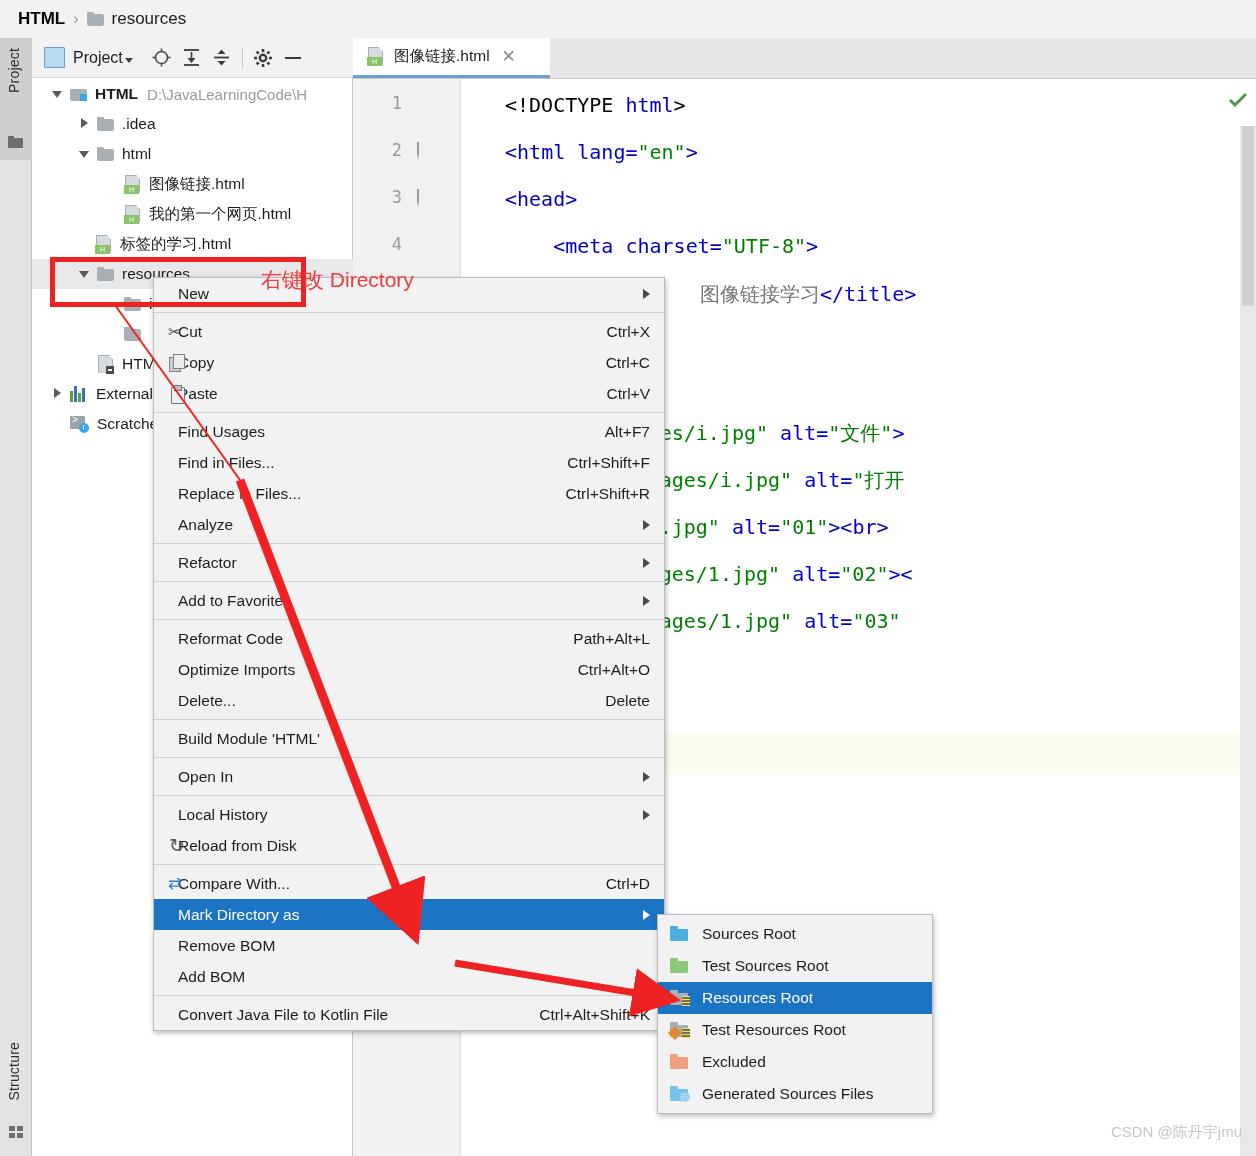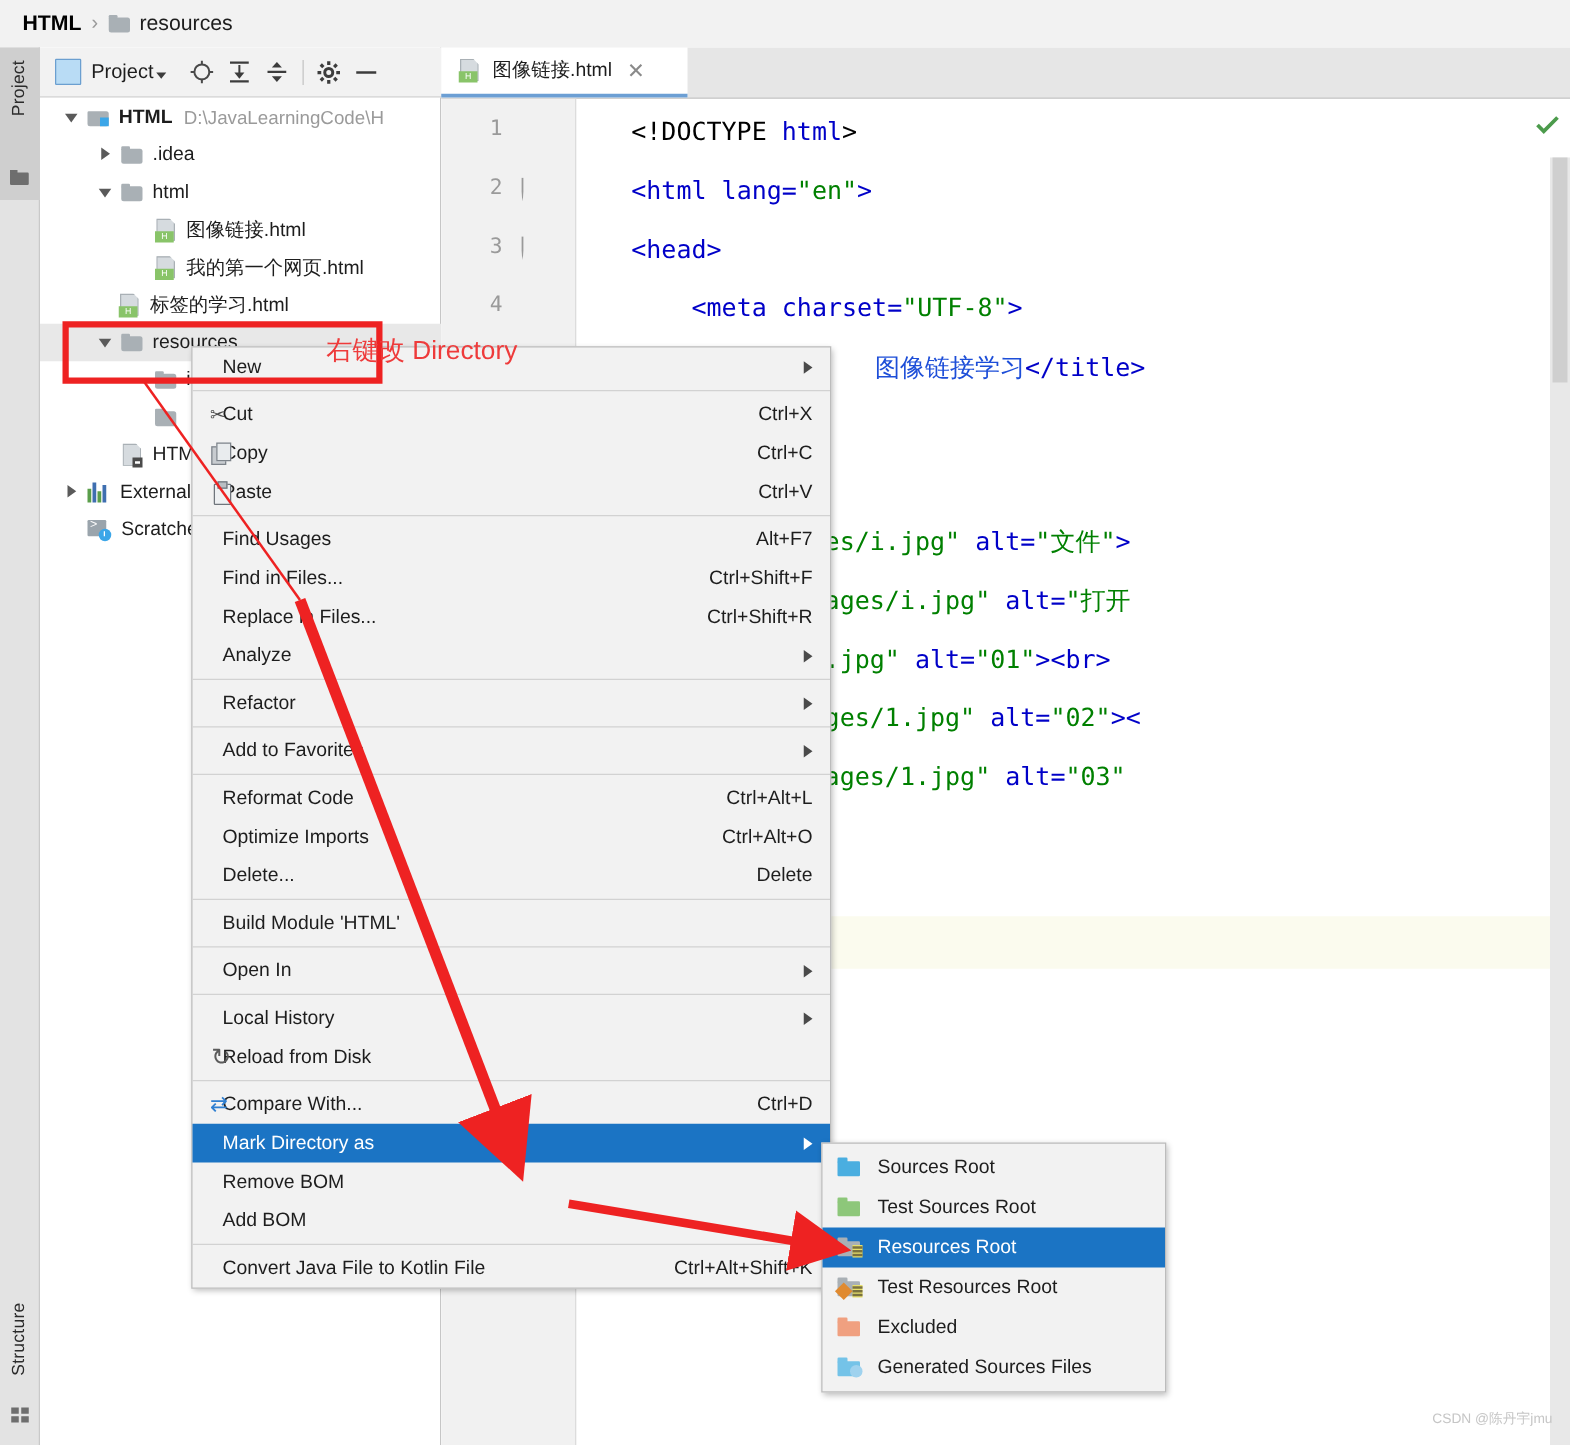--- a/index.html
+++ b/index.html
@@ -227,21 +227,21 @@
     overflow:hidden;
   }
   .cline {
     position:absolute; left:0; white-space:pre;
     font-family:"DejaVu Sans Mono", monospace; font-size:20px; line-height:24px;margin-left:45px;
   }
   .k-tag { color:#0000c8; }
   .k-attr { color:#0000c8; }
   .k-str { color:#008000; }
   .k-doc { color:#000000; }
-  .k-plain { color:#1d4ed8; }
+  .k-plain { color:#737373; }
   #caret-line {
     position:absolute; left:460px; top:733px; width:782px; height:42px;
     background:#fbfbee;
   }
   #check-ok {
     position:absolute; left:1228px; top:92px; width:20px; height:16px;
   }
   #right-scroll {
     position:absolute; left:1240px; top:126px; width:16px; height:1030px; background:#e8e8e8;
   }
@@ -305,21 +305,21 @@
   .sm-f .diamond { position:absolute; left:0; bottom:0; width:10px;height:10px; background:#e08a30; transform:rotate(45deg); }
   .sm-f .gear { position:absolute; right:0; bottom:0; width:10px;height:10px; border-radius:50%; background:#9fd2ee; }
 
   
   .ann-text {
     color:#ee3b3b; font-size:21px; font-family:"Liberation Sans", sans-serif;
     z-index:50; white-space:nowrap;
   }
   svg.ann { position:absolute; left:0; top:0; width:1256px; height:1156px; pointer-events:none; z-index:45; }
   #watermark {
-    right:14px; bottom:14px; color:#c6c6c6; font-size:11px; z-index:60;
+    right:14px; bottom:14px; color:#c6c6c6; font-size:15px; z-index:60;
   }
 </style>
 </head>
 <body>
 
 <div id="breadcrumb" class="abs">
   <span class="crumb-root">HTML</span>
   <span class="sep">›</span>
   <span class="folder-ico"></span>
   <span class="crumb-txt">resources</span>
@@ -569,21 +569,21 @@
       <span class="msub"></span>
     </div>
     <div class="msep"></div>
     <div class="mi">
       <span class="mtext">Add to Favorites</span>
       <span class="msub"></span>
     </div>
     <div class="msep"></div>
     <div class="mi">
       <span class="mtext">Reformat Code</span>
-      <span class="macc">Ctrl+Alt+L</span>
+      <span class="macc">Path+Alt+L</span>
     </div>
     <div class="mi">
       <span class="mtext">Optimize Imports</span>
       <span class="macc">Ctrl+Alt+O</span>
     </div>
     <div class="mi">
       <span class="mtext">Delete...</span>
       <span class="macc">Delete</span>
     </div>
     <div class="msep"></div>

